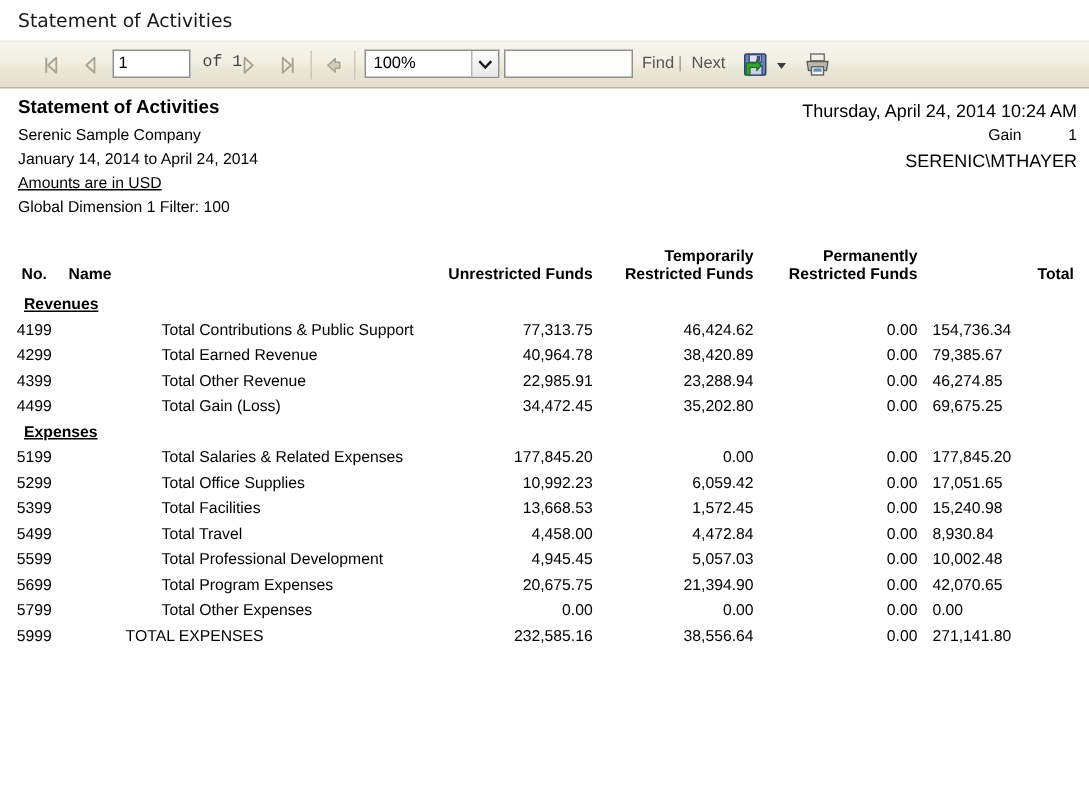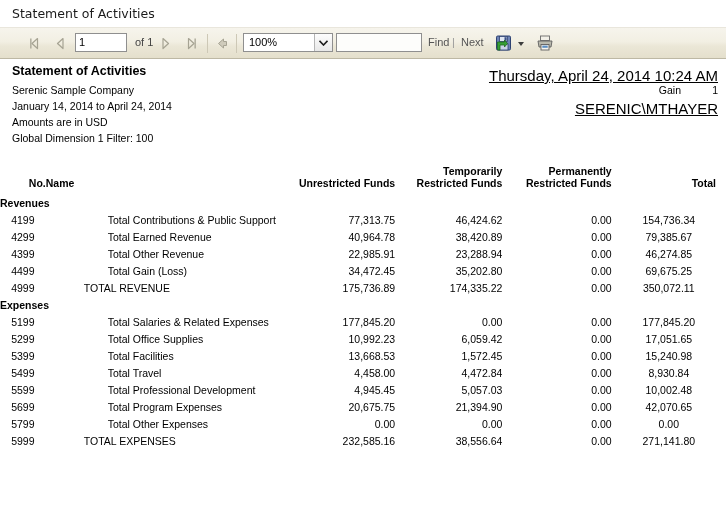--- a/index.html
+++ b/index.html
@@ -42,21 +42,21 @@
     border:1px solid #8f8f8f;
     background:#fff;
     font-family:"Liberation Sans",sans-serif;
     font-size:11px;color:#000;
     padding:0 3px;
     box-sizing:border-box;
     line-height:17px;
   }
   .pg-of{
     position:absolute;left:135px;top:8px;
-    font-size:11px;color:#444;
+    font-size:11px;color:#444;font-family:Liberation Mono, monospace;
   }
   .sep{
     position:absolute;top:6px;width:1px;height:19px;
     background:#cdc8b6;
   }
   .zoom-wrap{
     position:absolute;left:243px;top:5px;
     width:90px;height:19px;
     border:1px solid #8f8f8f;
     background:#fff;
@@ -90,21 +90,21 @@
   .report{
     position:absolute;left:0;top:60px;width:726px;height:467px;
     background:#fff;
     font-family:"Liberation Sans","DejaVu Sans",sans-serif;
   }
   .rpt-title{
     position:absolute;left:12px;top:4px;
     font-size:12.5px;font-weight:bold;color:#000;
   }
   .hdr-l{position:absolute;left:12px;font-size:10.5px;color:#000;}
-  .hdr-r{position:absolute;right:8px;font-size:15px;color:#000;text-align:right;text-decoration:underline;}
+  .hdr-r{position:absolute;right:8px;font-size:12px;color:#000;text-align:right;}
   .page-lbl{position:absolute;right:45px;font-size:10.5px;}
   .page-num{position:absolute;right:8px;font-size:10.5px;}
 
   
   table.rpt{
     position:absolute;left:0;top:105px;width:726px;
     border-collapse:collapse;
     font-size:10.5px;
   }
   table.rpt th{
@@ -116,29 +116,29 @@
   }
   table.rpt td{
     padding:2.5px 0;
     color:#000;
     font-size:10.5px;
     white-space:nowrap;
   }
   .c-no{width:74px;text-align:center;}
   .c-name{width:215px;text-align:left;}
   .c-num{width:145px;text-align:right;padding-right:10px !important;}
-  .c-tot{width:147px;text-align:center;padding-right:10px !important;}
-  th.c-no{text-align:right;padding-left:20px;}
+  .c-tot{width:147px;text-align:left;padding-right:10px !important;}
+  th.c-no{text-align:center;padding-left:20px;}
   th.c-name{text-align:left;padding-left:18px;}
   th.c-num,th.c-tot{text-align:right;}
   .sec-head td{
     font-weight:bold;font-size:11.5px;
     padding-top:11px;padding-bottom:6px;
   }
-  .sec-head td:first-child{padding-left:0;}
+  .sec-head td:first-child{padding-left:16px;text-decoration:underline;}
   .detail .c-name{padding-left:62px;}
   .grand .c-name{padding-left:38px;}
   .grand td{}
   .spacer td{height:14px;padding:0;}
   .netrow td{padding-top:6px;font-weight:bold;}
   .netrow .c-name{padding-left:38px;}
 </style>
 </head>
 <body>
 
@@ -232,21 +232,21 @@
 
   </div>
 </div>
 
 <div class="report">
 
   <div class="rpt-title">Statement of Activities</div>
 
   <div class="hdr-l" style="top:24px;">Serenic Sample Company</div>
   <div class="hdr-l" style="top:40px;">January 14, 2014 to April 24, 2014</div>
-  <div class="hdr-l" style="top:56px;">Amounts are in USD</div>
+  <div class="hdr-l" style="top:56px;text-decoration:underline;">Amounts are in USD</div>
   <div class="hdr-l" style="top:72px;">Global Dimension 1 Filter: 100</div>
 
   <div class="hdr-r" style="top:7px;">Thursday, April 24, 2014 10:24 AM</div>
   <div class="page-lbl" style="top:24px;">Gain</div>
   <div class="page-num" style="top:24px;">1</div>
   <div class="hdr-r" style="top:40px;">SERENIC\MTHAYER</div>
 
   <table class="rpt">
     <thead>
       <tr>
@@ -299,28 +299,20 @@
           <td class="c-tot">46,274.85</td>
         </tr>
         <tr class="detail">
           <td class="c-no">4499</td>
           <td class="c-name">Total Gain (Loss)</td>
           <td class="c-num">34,472.45</td>
           <td class="c-num">35,202.80</td>
           <td class="c-num">0.00</td>
           <td class="c-tot">69,675.25</td>
         </tr>
-        <tr class="grand">
-          <td class="c-no">4999</td>
-          <td class="c-name">TOTAL REVENUE</td>
-          <td class="c-num">175,736.89</td>
-          <td class="c-num">174,335.22</td>
-          <td class="c-num">0.00</td>
-          <td class="c-tot">350,072.11</td>
-        </tr>
         <tr class="sec-head">
           <td colspan="6">Expenses</td>
         </tr>
         <tr class="detail">
           <td class="c-no">5199</td>
           <td class="c-name">Total Salaries &amp; Related Expenses</td>
           <td class="c-num">177,845.20</td>
           <td class="c-num">0.00</td>
           <td class="c-num">0.00</td>
           <td class="c-tot">177,845.20</td>

